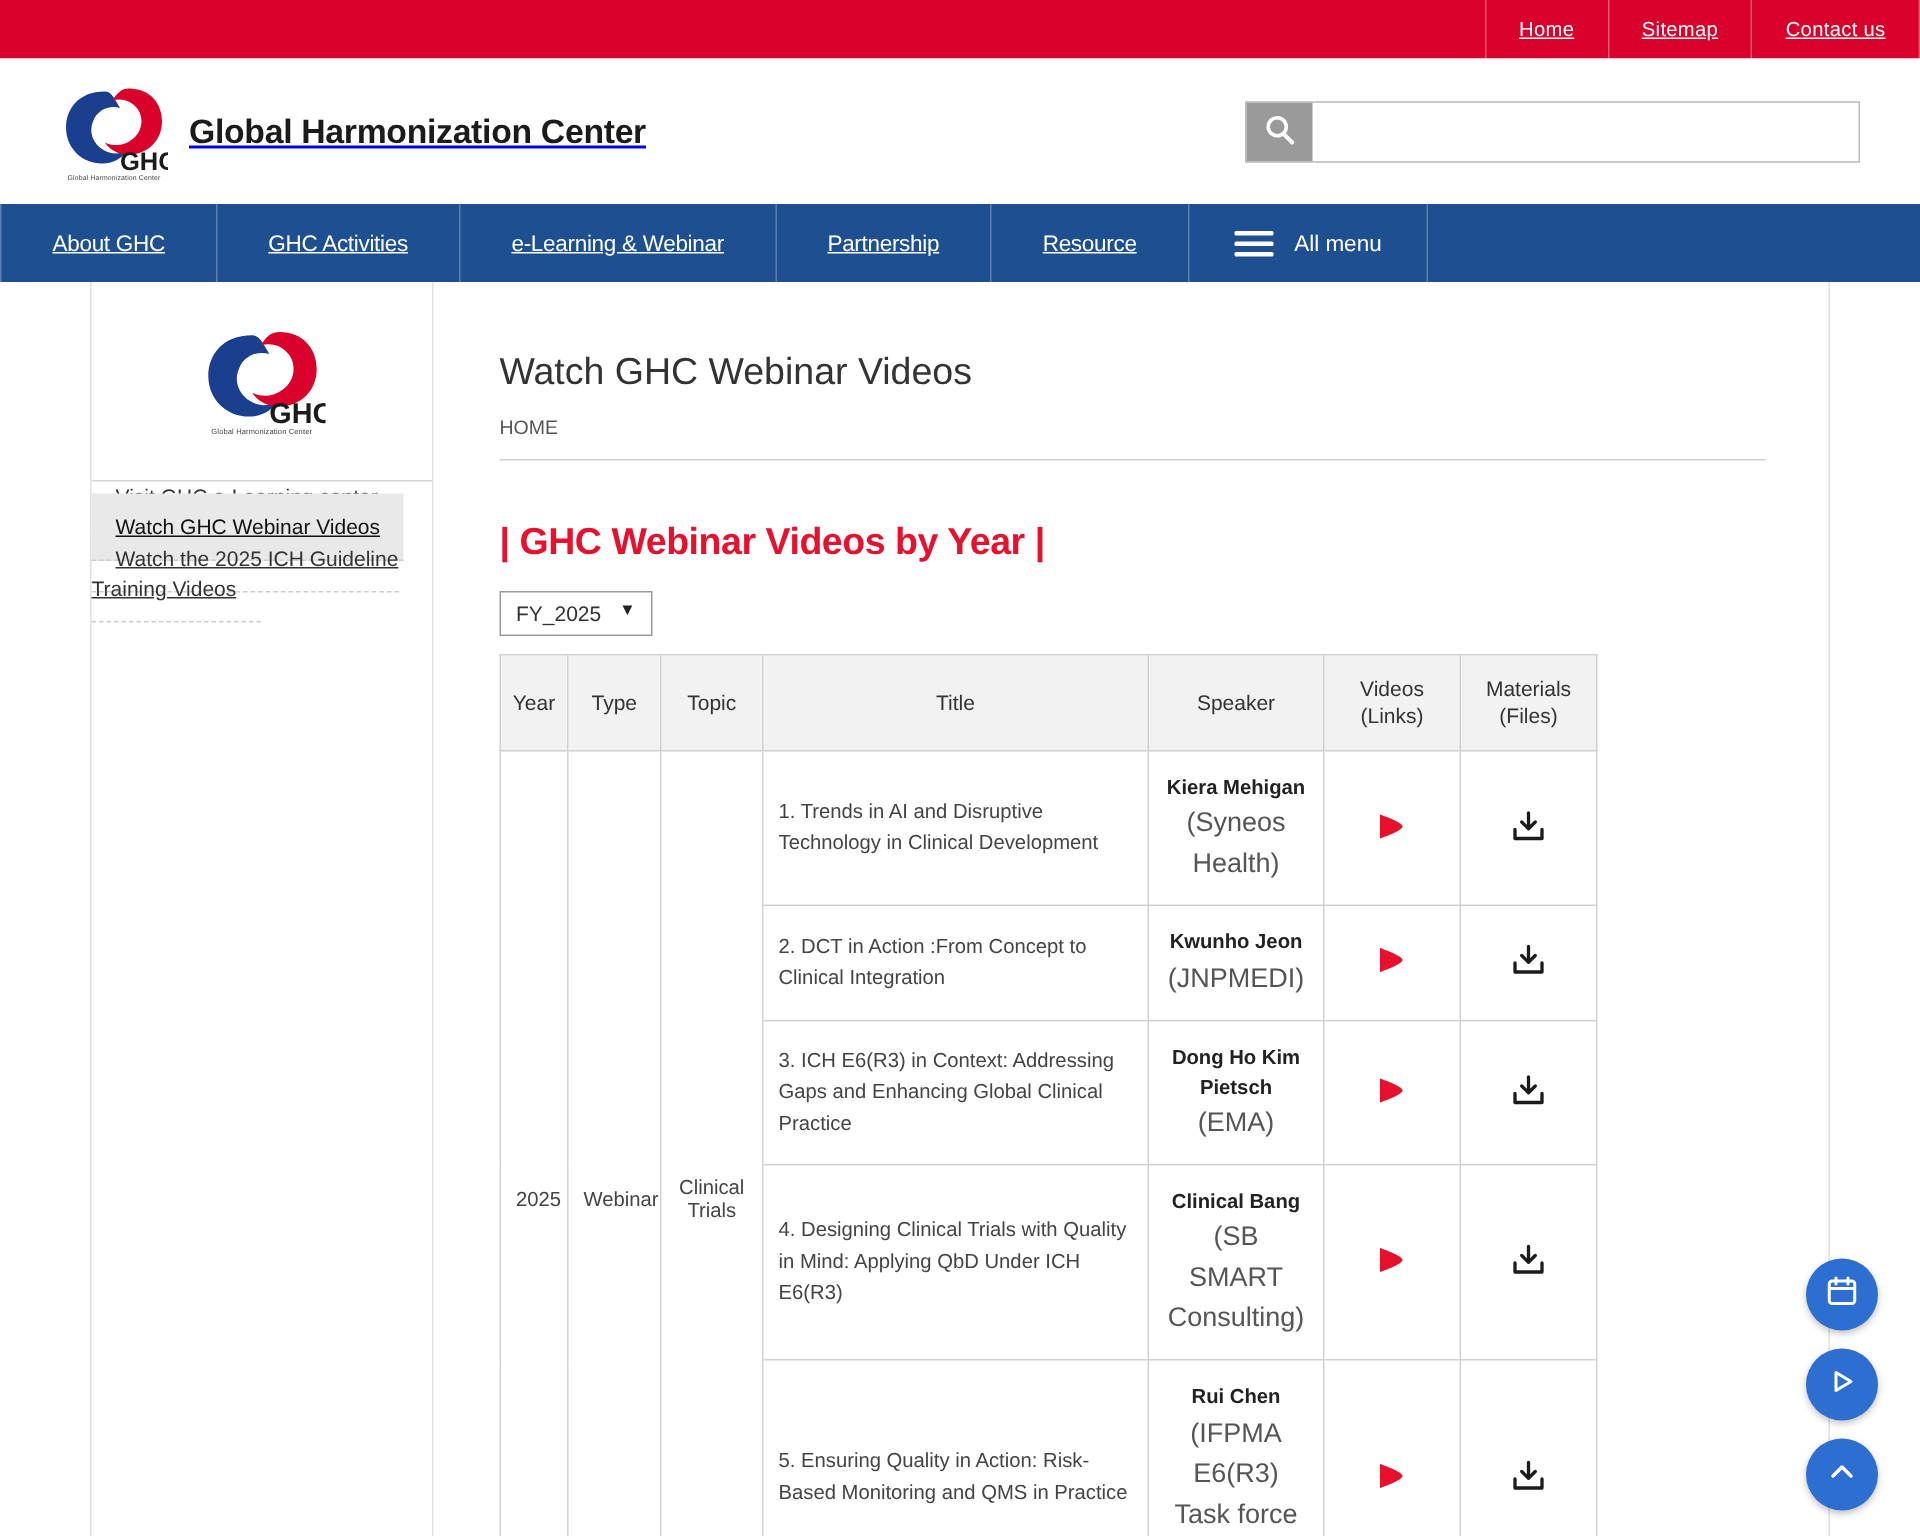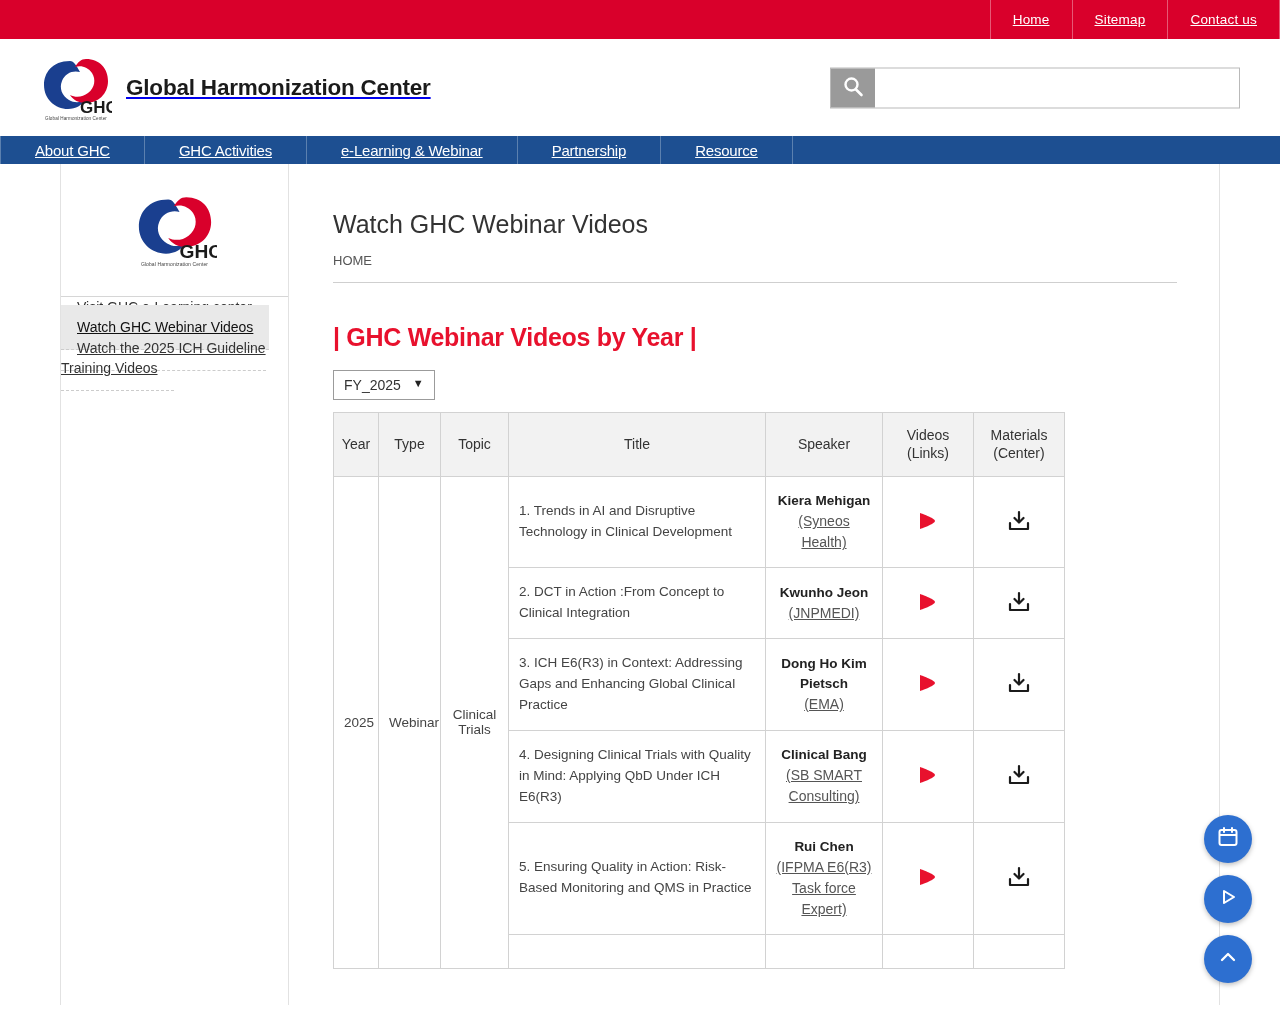--- a/index.html
+++ b/index.html
@@ -77,21 +77,21 @@
     background: #9a9a9a;
     border: none;
     display: flex;
     align-items: center;
     justify-content: center;
     cursor: pointer;
   }
 
   
   .nav {
-    height: 28px;
+    height: 52px;
     background: #1d4f91;
     display: flex;
     align-items: stretch;
     color: #fff;
   }
   .nav-item {
     display: flex;
     align-items: center;
     justify-content: center;
     font-size: 15px;
@@ -211,21 +211,21 @@
     border: 1px solid #d2d2d2;
     font-size: 13.5px;
     color: #444;
     padding: 14px 10px;
     vertical-align: middle;
   }
   td.c-year, td.c-type, td.c-topic { text-align: center; font-size: 13.5px; }
   td.c-title { line-height: 1.55; padding-left: 14px; }
   td.c-speaker { text-align: center; line-height: 1.5; }
   .spk-name { font-weight: bold; color: #222; }
-  .spk-org { font-size: 14px; color: #555; text-decoration: underline; }
+  .spk-org { font-size: 18px; color: #555; }
   td.c-video, td.c-mat { text-align: center; }
   .play-icon { display: inline-block; }
   .dl-icon { display: inline-block; }
 
   
   .floaters {
     position: absolute;
     right: 28px;
     bottom: 22px;
     display: flex;
@@ -277,20 +277,28 @@
       </button>
     </div>
   </div>
 
   <div class="nav">
     <a class="nav-item" href="#">About GHC</a>
     <a class="nav-item" href="#">GHC Activities</a>
     <a class="nav-item" href="#">e-Learning &amp; Webinar</a>
     <a class="nav-item" href="#">Partnership</a>
     <a class="nav-item" href="#">Resource</a>
+    <div class="nav-all">
+      <span class="burger">
+        <span></span>
+          <span></span>
+          <span></span>
+      </span>
+      <span>All menu</span>
+    </div>
   </div>
 
   <div class="page">
 
     <div class="sidebar">
       <div class="sidebar-logo">
         <span class="logo-mark">
           <svg width="84" height="70" viewBox="0 0 72 62" xmlns="http://www.w3.org/2000/svg">
             <path d="M30 4 C12 4 4 16 4 28 C4 42 15 52 28 52 C36 52 42 48 45 43 C40 46 34 46 29 43 C22 39 19 31 22 24 C25 16 33 13 40 15 C36 8 34 4 30 4 Z" fill="#1a3f8f"></path>
             <path d="M46 2 C60 2 68 12 68 24 C68 37 58 46 46 46 C39 46 33 43 30 38 C36 41 43 40 48 36 C55 31 56 22 52 16 C48 10 41 8 35 10 C38 5 41 2 46 2 Z" fill="#d9002b"></path>
@@ -322,21 +330,21 @@
             <th style="width:62px">Type</th>
             <th style="width:68px">Topic</th>
             <th style="width:257px">Title</th>
             <th style="width:117px">Speaker</th>
             <th style="width:91px">
               <div>Videos</div>
               <div>(Links)</div>
             </th>
             <th style="width:91px">
               <div>Materials</div>
-              <div>(Center)</div>
+              <div>(Files)</div>
             </th>
           </tr>
         </thead>
         <tbody>
           <tr>
             <td class="c-year" rowspan="6">2025</td>
             <td class="c-type" rowspan="6">Webinar</td>
             <td class="c-topic" rowspan="6">Clinical Trials</td>
             <td class="c-title">1. Trends in AI and Disruptive Technology in Clinical Development</td>
             <td class="c-speaker">

